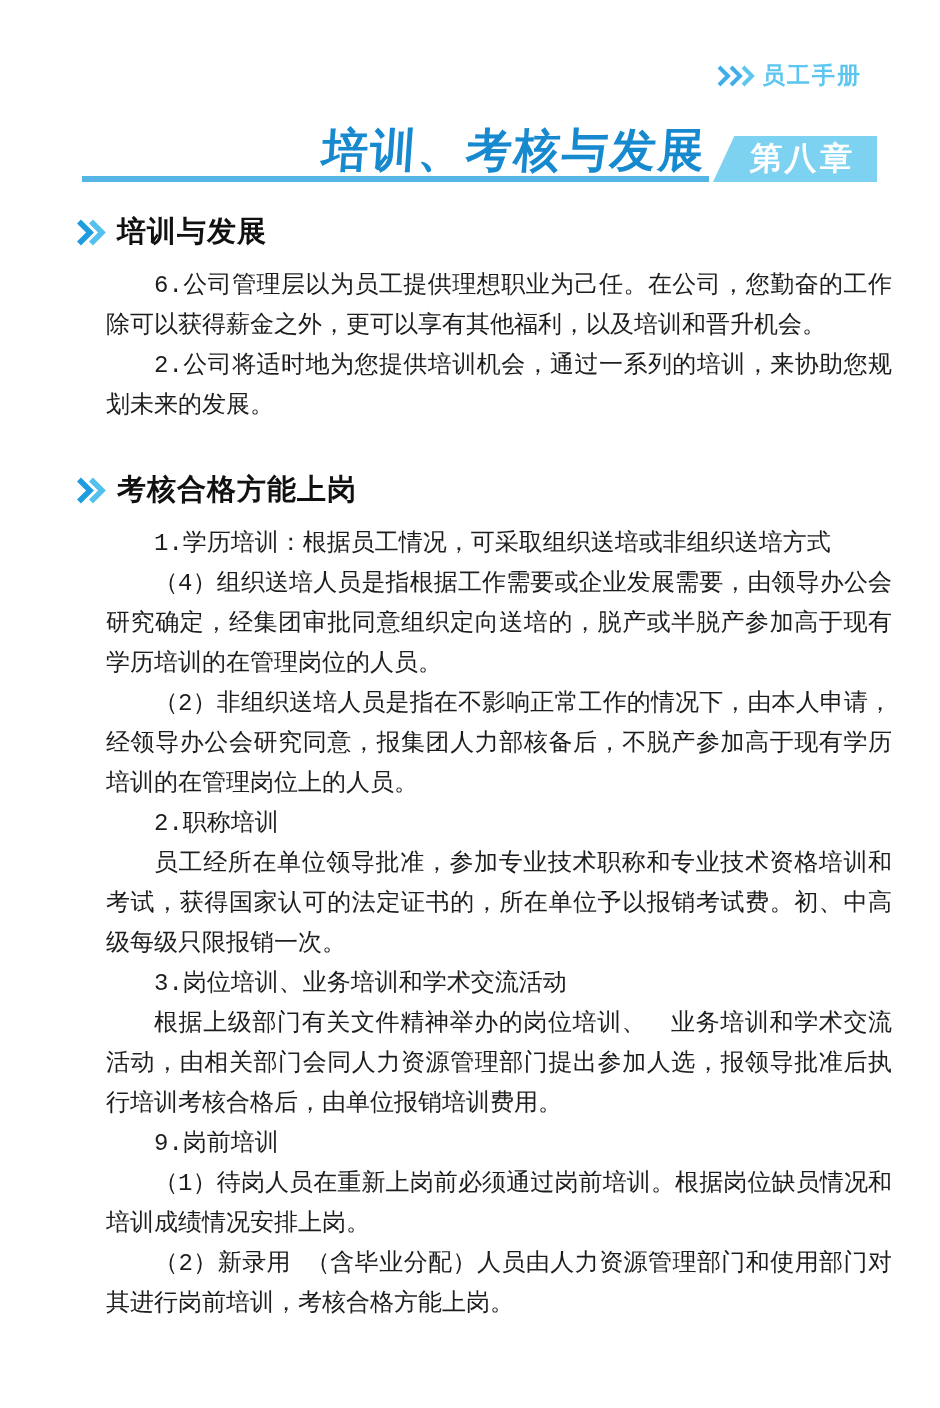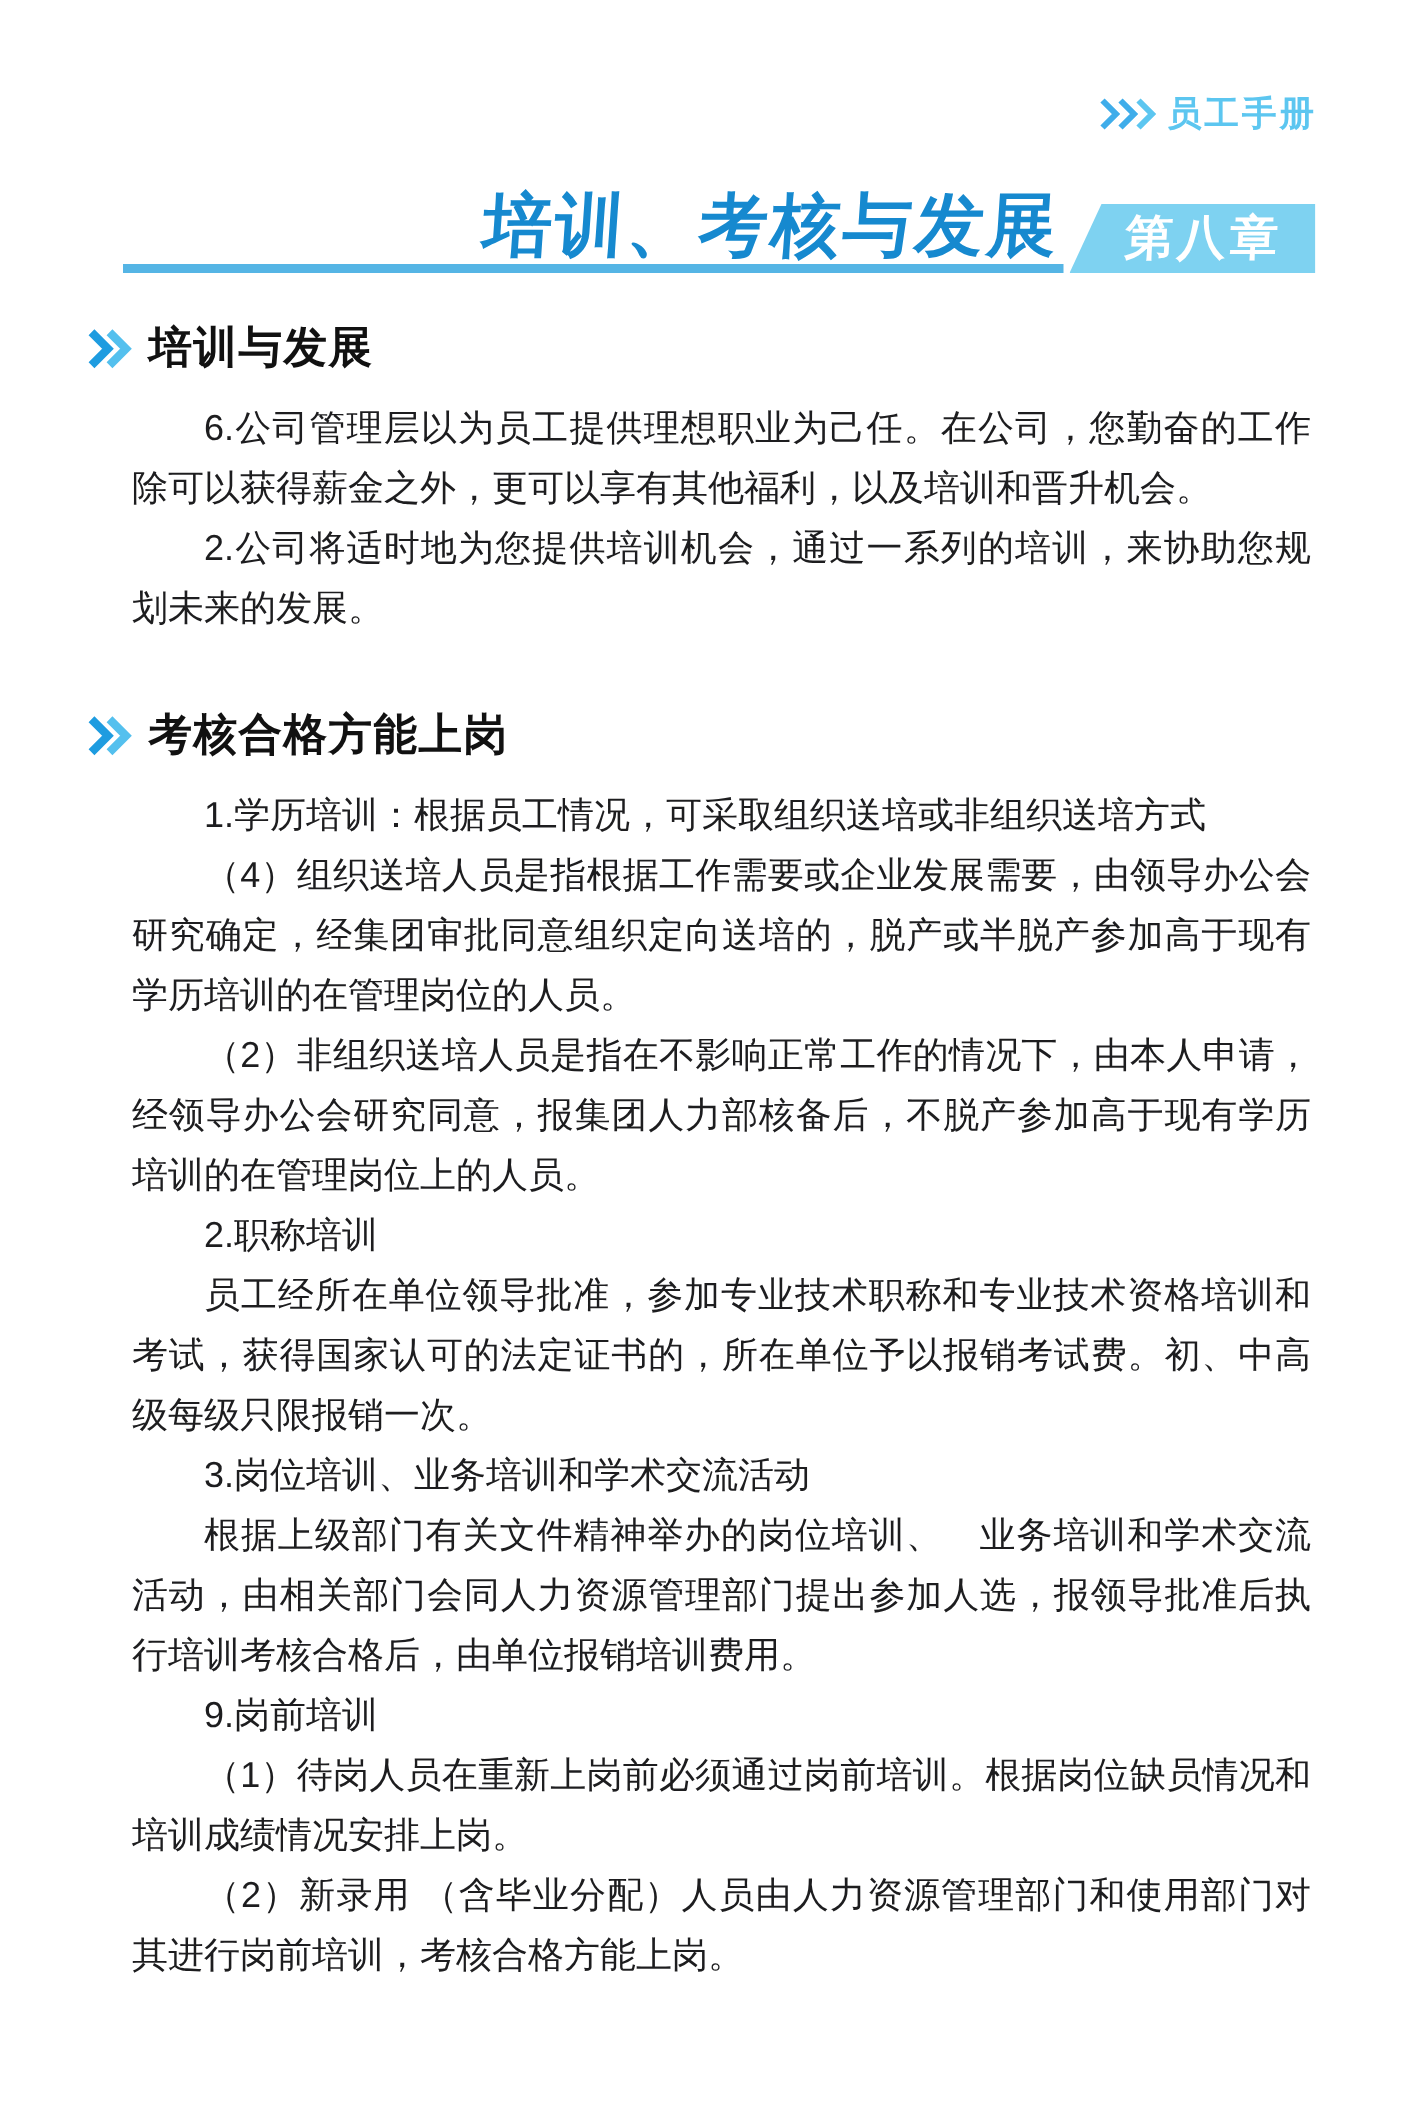--- a/index.html
+++ b/index.html
@@ -11,21 +11,21 @@
     overflow: hidden;
     color: #1d1d1f;
   }
   .page {
     position: absolute; inset: 0;
     background: #ffffff;
   }
 
   
   .running-head {
-    position: absolute; top: 60px; right: 62px;
+    position: absolute; top: 60px; right: 78px;
     display: flex; align-items: center; gap: 7px;
     color: #5cc6f0;
     font-size: 23px; font-weight: 600;
     letter-spacing: 2px;
   }
   .running-head svg { display: block; }
 
   
   .title-block { position: absolute; top: 0; left: 0; width: 940px; height: 200px; }
   .title-underline {
@@ -51,22 +51,23 @@
   .chapter-badge span {
     color: #ffffff;
     font-size: 32px; font-weight: 800;
     letter-spacing: 3px;
     padding-left: 14px;
     transform: skewX(-3deg);
   }
 
   
   .content {
-    position: absolute; top: 212px; left: 58px;
+    position: absolute; top: 212px; left: 76px;
     width: 818px;
+    font-family: Liberation Mono, monospace;
   }
   .section { margin-bottom: 40px; }
   .section-heading {
     display: flex; align-items: center; gap: 11px;
     font-size: 29px; font-weight: 800; color: #111111;
     letter-spacing: 1px;
     margin-bottom: 14px;
   }
   .section-heading svg { display: block; flex: 0 0 auto; }
   .section-body { margin-left: 30px; width: 786px; }

